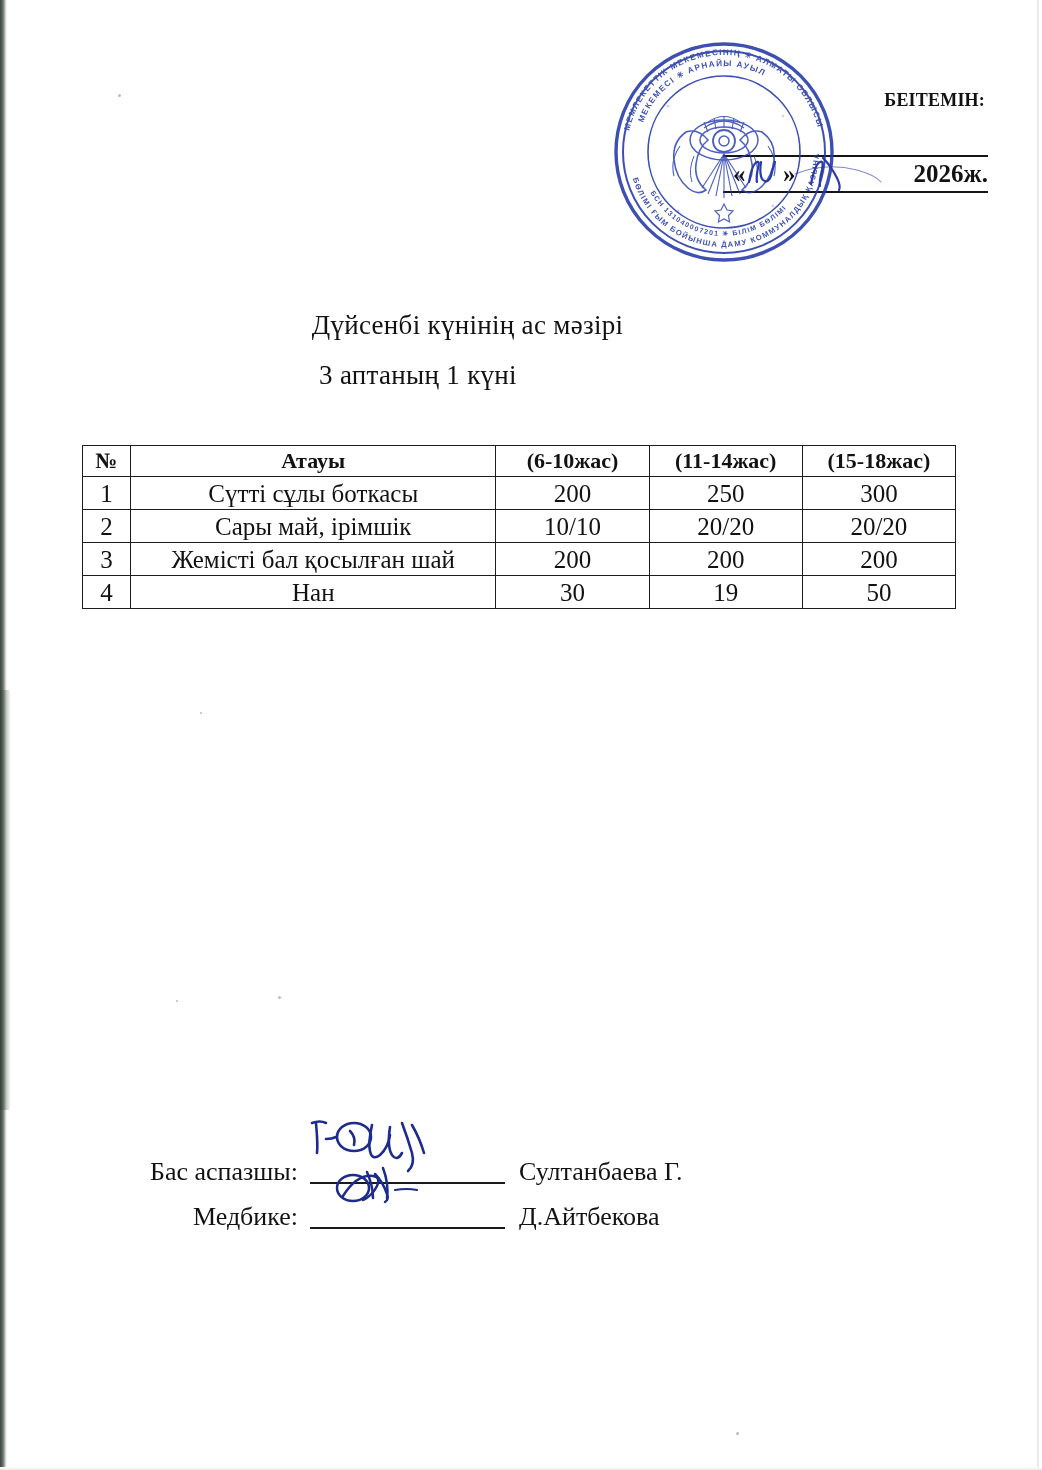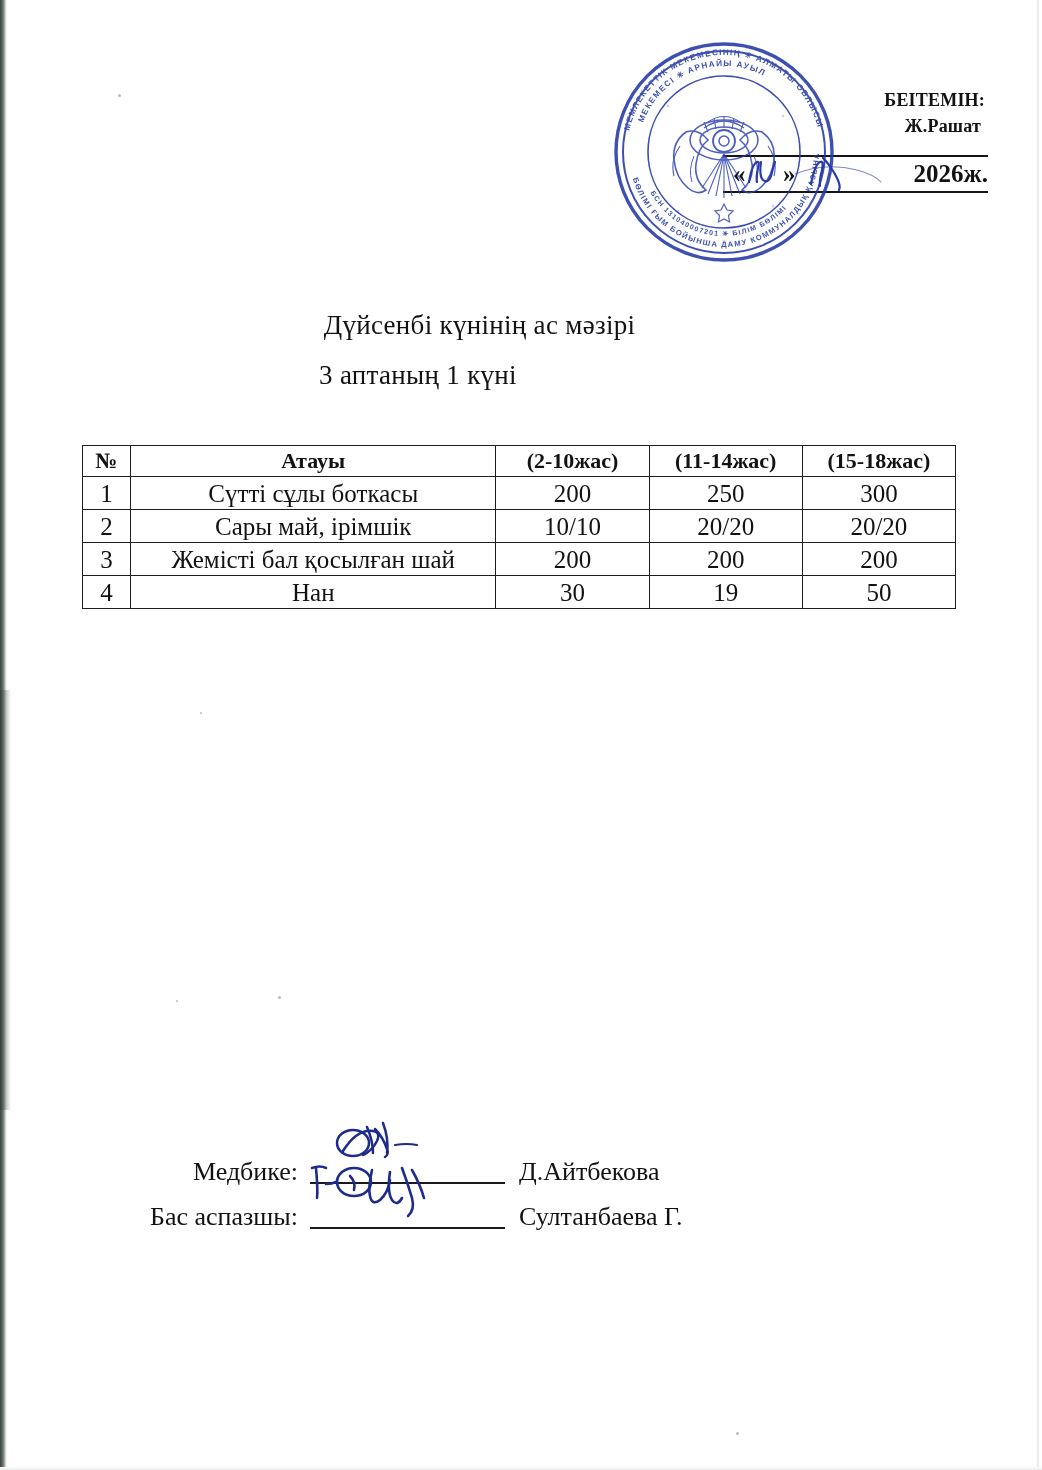--- a/index.html
+++ b/index.html
@@ -109,21 +109,21 @@
     top: 36px;
     width: 232px;
     height: 232px;
     z-index: 5;
     opacity: .88;
   }
 
   
   .doc-title {
     position: absolute;
-    left: 12px; top: 310px;
+    left: 0; top: 310px;
     width: 935px;
     text-align: center;
     font-size: 27px;
     letter-spacing: .3px;
   }
   .doc-subtitle {
     position: absolute;
     left: 0; top: 360px;
     width: 836px;
     text-align: center;
@@ -283,21 +283,20 @@
       <circle cx="116" cy="30" r="1.2"></circle>
         <circle cx="116" cy="205" r="1.3"></circle>
     </g>
   </svg>
 
   <div class="rule-1"></div>
   <div class="rule-2"></div>
 
   <div class="approval">
     <span class="ln">БЕІТЕМІН:</span>
-    <span class="ln ln-name">Ж.Рашат</span>
   </div>
 
   <div class="date-line">
     <span class="quote-open">«</span>
     <span class="quote-close">»</span>
     <span class="year">2026ж.</span>
   </div>
 
   <svg class="pen-date" viewBox="0 0 270 60">
     <g stroke="#2a3aa8" fill="none" stroke-width="2.2" stroke-linecap="round">
@@ -317,21 +316,21 @@
       <col class="col-no">
         <col class="col-name">
       <col class="col-age">
         <col class="col-age">
         <col class="col-age">
     </colgroup>
     <thead>
       <tr>
         <th>№</th>
         <th>Атауы</th>
-        <th>(2-10жас)</th>
+        <th>(6-10жас)</th>
         <th>(11-14жас)</th>
         <th>(15-18жас)</th>
       </tr>
     </thead>
     <tbody>
       <tr>
         <td>1</td>
         <td class="cell-name">Сүтті сұлы боткасы</td>
         <td>200</td>
         <td>250</td>
@@ -356,56 +355,56 @@
         <td class="cell-name">Нан</td>
         <td>30</td>
         <td>19</td>
         <td>50</td>
       </tr>
     </tbody>
   </table>
 
   <div class="sig-block">
 
-    <div class="sig-row sig-row-nurse">
-      <span class="sig-label">Медбике:</span>
-      <span class="sig-rule"></span>
-      <span class="sig-name">Д.Айтбекова</span>
-
-      <svg class="pen-sig-nurse" viewBox="0 0 185 56">
-        <g stroke="#1d2b8c" fill="none" stroke-width="2.5" stroke-linecap="round" stroke-linejoin="round">
-          <ellipse cx="30" cy="26" rx="16" ry="13"></ellipse>
-          <path d="M20 34 q14 -22 30 -20 q8 1 4 10 q-5 10 -14 14"></path>
-          <path d="M44 10 q6 14 6 26"></path>
-          <path d="M52 12 q8 8 12 20 q2 6 -2 8"></path>
-          <path d="M60 6 q6 16 4 30"></path>
-          <path d="M72 28 q12 -2 22 0" stroke-width="2.2"></path>
-        </g>
-      </svg>
-    </div>
-
     <div class="sig-row sig-row-chef">
       <span class="sig-label">Бас аспазшы:</span>
       <span class="sig-rule"></span>
       <span class="sig-name">Султанбаева Г.</span>
 
       <svg class="pen-sig-chef" viewBox="0 0 215 62">
         <g stroke="#1d2b8c" fill="none" stroke-width="2.6" stroke-linecap="round" stroke-linejoin="round">
           <path d="M10 10 q2 22 1 30"></path>
           <path d="M6 10 q8 -3 14 0"></path>
           <path d="M20 26 q6 0 10 -2"></path>
           <ellipse cx="48" cy="24" rx="17" ry="14"></ellipse>
           <path d="M44 18 q6 6 4 14"></path>
           <path d="M66 12 q-4 18 -2 26 q2 10 10 4 q8 -7 10 -20"></path>
           <path d="M84 14 q-3 20 2 28 q5 7 10 -2"></path>
           <path d="M96 10 q6 16 10 30 q3 12 -4 18"></path>
           <path d="M106 12 q8 14 12 28"></path>
         </g>
       </svg>
     </div>
+
+    <div class="sig-row sig-row-nurse">
+      <span class="sig-label">Медбике:</span>
+      <span class="sig-rule"></span>
+      <span class="sig-name">Д.Айтбекова</span>
+
+      <svg class="pen-sig-nurse" viewBox="0 0 185 56">
+        <g stroke="#1d2b8c" fill="none" stroke-width="2.5" stroke-linecap="round" stroke-linejoin="round">
+          <ellipse cx="30" cy="26" rx="16" ry="13"></ellipse>
+          <path d="M20 34 q14 -22 30 -20 q8 1 4 10 q-5 10 -14 14"></path>
+          <path d="M44 10 q6 14 6 26"></path>
+          <path d="M52 12 q8 8 12 20 q2 6 -2 8"></path>
+          <path d="M60 6 q6 16 4 30"></path>
+          <path d="M72 28 q12 -2 22 0" stroke-width="2.2"></path>
+        </g>
+      </svg>
+    </div>
   </div>
 
   <div class="speck" style="left:118px; top:94px;  width:3px; height:3px;"></div>
   <div class="speck" style="left:278px; top:996px; width:3px; height:3px;"></div>
   <div class="speck" style="left:176px; top:1000px;width:2px; height:2px;"></div>
   <div class="speck" style="left:736px; top:1432px;width:3px; height:3px;"></div>
   <div class="speck" style="left:200px; top:712px; width:2px; height:2px;"></div>
 
 </div>
 

